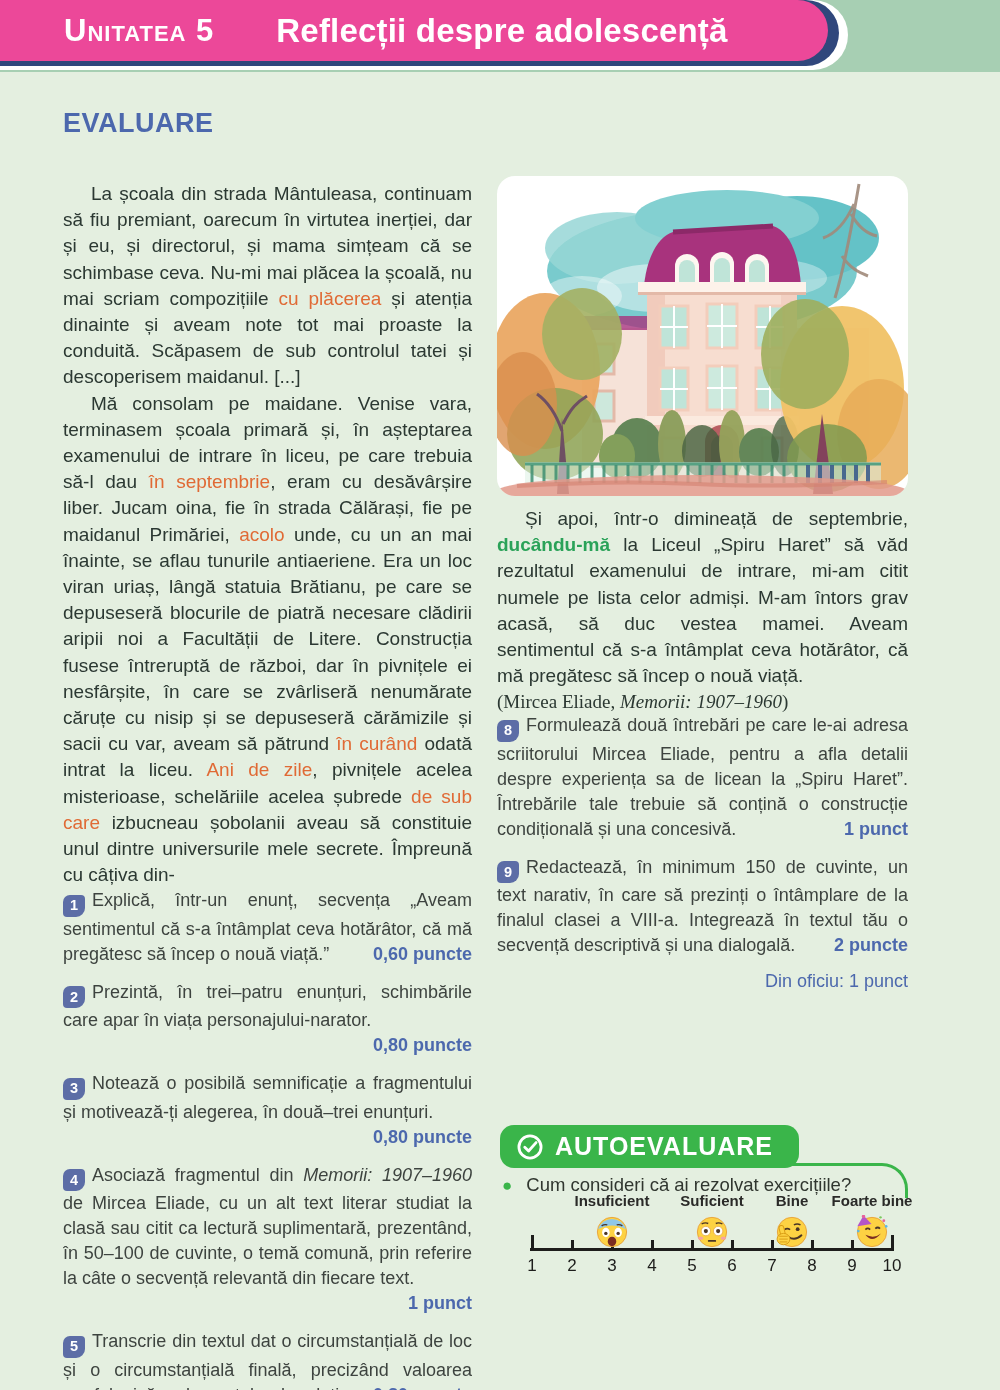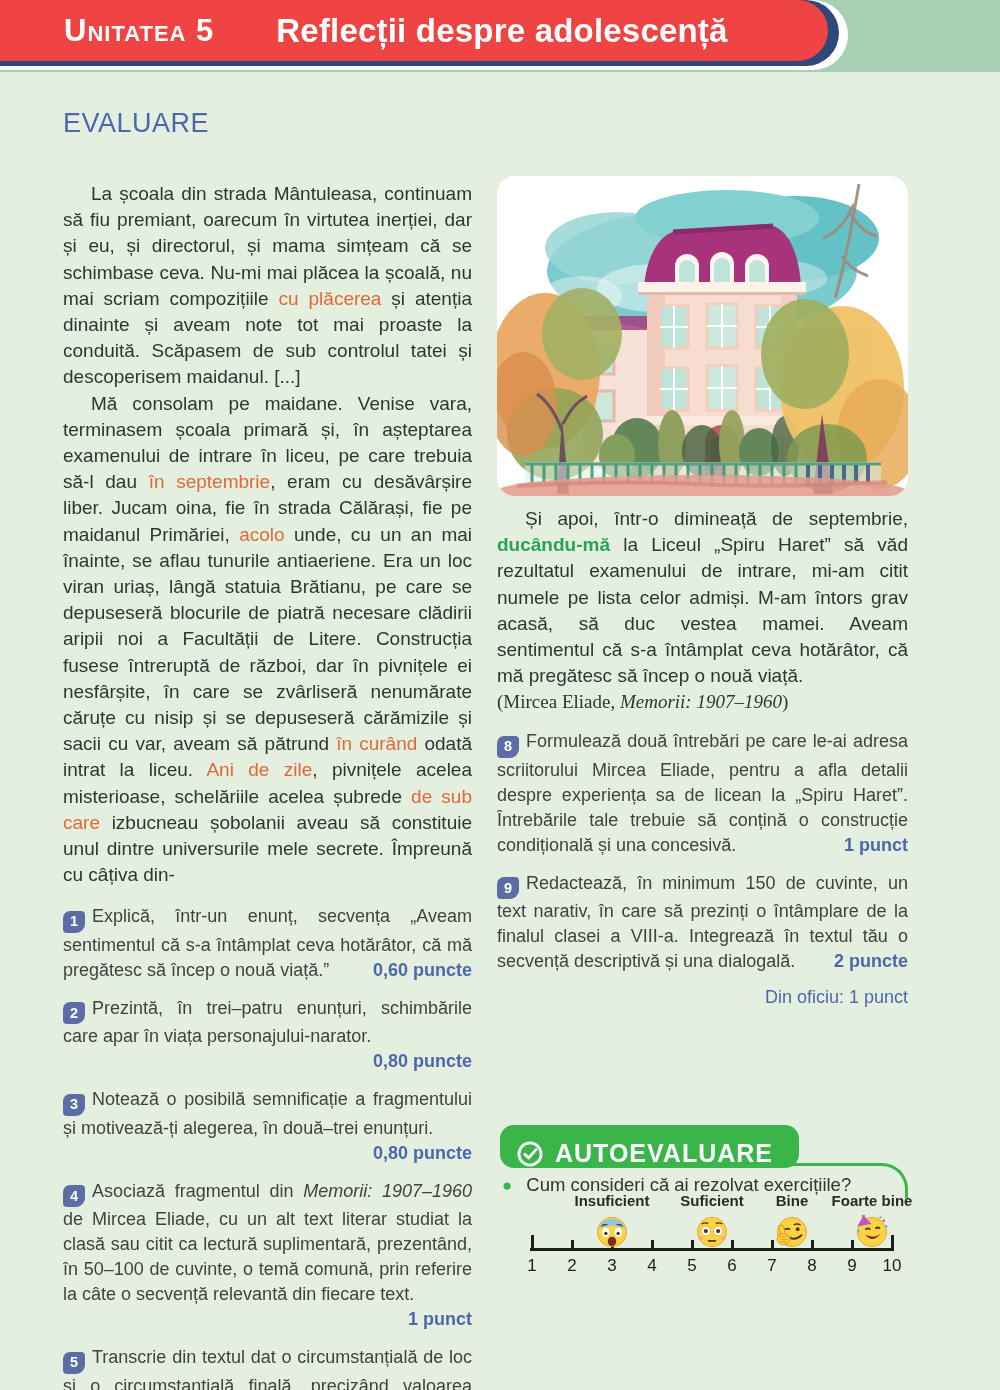--- a/index.html
+++ b/index.html
@@ -4,58 +4,58 @@
 <style>
   html,body{margin:0;padding:0;}
   body{width:1000px;height:1390px;position:relative;background:#e4efe0;
        font-family:"Liberation Sans",sans-serif;overflow:hidden;}
   .page{position:absolute;inset:0;}
 
   
   .top-band{position:absolute;left:0;top:0;width:1000px;height:72px;background:#a7cfb3;}
   .ring-white{position:absolute;left:0;top:0;width:848px;height:70px;background:#ffffff;border-radius:0 46px 46px 0;}
   .ring-dark{position:absolute;left:0;top:0;width:839px;height:66px;background:#30477c;border-radius:0 42px 42px 0;}
-  .banner{position:absolute;left:0;top:0;width:828px;height:61px;background:#ef4444;
+  .banner{position:absolute;left:0;top:0;width:828px;height:61px;background:#ec4899;
           border-radius:0 36px 36px 0;display:flex;align-items:center;color:#fff;}
   .unit-label{font-variant:small-caps;font-weight:bold;font-size:31px;margin-left:64px;letter-spacing:1px;}
   .unit-title{font-weight:bold;font-size:33px;margin-left:62px;letter-spacing:.2px;}
 
-  .section-title{position:absolute;left:63px;top:108px;margin:0;font-size:27px;font-weight:normal;
+  .section-title{position:absolute;left:63px;top:108px;margin:0;font-size:27px;font-weight:bold;
                  color:#4c68ad;letter-spacing:.5px;}
 
   
   .col{position:absolute;width:409px;}
   .col.left{left:63px;top:181px;}
   .col.right{left:497px;top:176px;width:411px;}
 
   .serif{font-family:Liberation Sans, sans-serif;font-size:19px;line-height:26.2px;color:#2b3832;text-align:justify;}
   .excerpt p{margin:0;text-indent:28px;}
   .excerpt p.noindent{text-indent:0;}
   .seg-orange{color:#e06a35;}
   .seg-green{color:#2aa258;font-weight:bold;}
   .seg-i{font-style:italic;}
   .citation{font-family:"Liberation Serif",serif;font-size:19px;color:#2b3832;margin-top:2px;}
 
   .illus-card{width:411px;height:320px;background:#fff;border-radius:18px;margin-bottom:10px;overflow:hidden;}
   .illus-card svg{display:block;}
 
   
-  .exercises{margin-top:16px;}
+  .exercises{}
   .exercise{font-size:18px;line-height:25px;color:#3d433f;text-align:justify;margin-bottom:13px;overflow:hidden;}
   .badge{display:inline-flex;align-items:center;justify-content:center;width:22px;height:22px;
          background:#5c6da6;color:#fff;font-size:14.5px;font-weight:bold;
          border-radius:7px 4px 9px 4px;margin-right:7px;vertical-align:-4px;}
   .points{float:right;font-weight:bold;color:#4c68ad;margin-left:10px;}
   .din-oficiu{text-align:right;font-weight:normal;color:#4c68ad;font-size:18px;margin-top:2px;}
 
   
   .autoeval-line{position:absolute;left:742px;top:1163px;width:163px;height:32px;
                  border-top:3px solid #3ab54a;border-right:3px solid #3ab54a;border-top-right-radius:26px;}
   .autoeval-tab{position:absolute;left:500px;top:1125px;height:43px;background:#3ab54a;border-radius:14px;
-                display:flex;align-items:flex-end;gap:11px;padding:0 26px 0 16px;color:#fff;}
+                display:flex;align-items:center;gap:11px;padding:0 26px 0 16px;color:#fff;}
   .autoeval-tab .t{font-size:25px;font-weight:bold;letter-spacing:1px;}
   .autoeval-q{position:absolute;left:502px;top:1174px;width:400px;font-size:18.5px;color:#30362f;
               display:flex;gap:14px;align-items:baseline;}
   .q-bullet{color:#3ab54a;font-size:17px;}
 
   .scale{position:absolute;left:518px;top:1192px;width:392px;height:86px;}
   .scale-line{position:absolute;height:3px;background:#1d1d1b;}
   .scale-tick{position:absolute;width:3px;background:#1d1d1b;}
   .scale-num{position:absolute;transform:translateX(-50%);font-size:17px;color:#1d1d1b;}
   .scale-label{position:absolute;transform:translateX(-50%);font-size:15px;font-weight:bold;color:#2a2a28;white-space:nowrap;}

